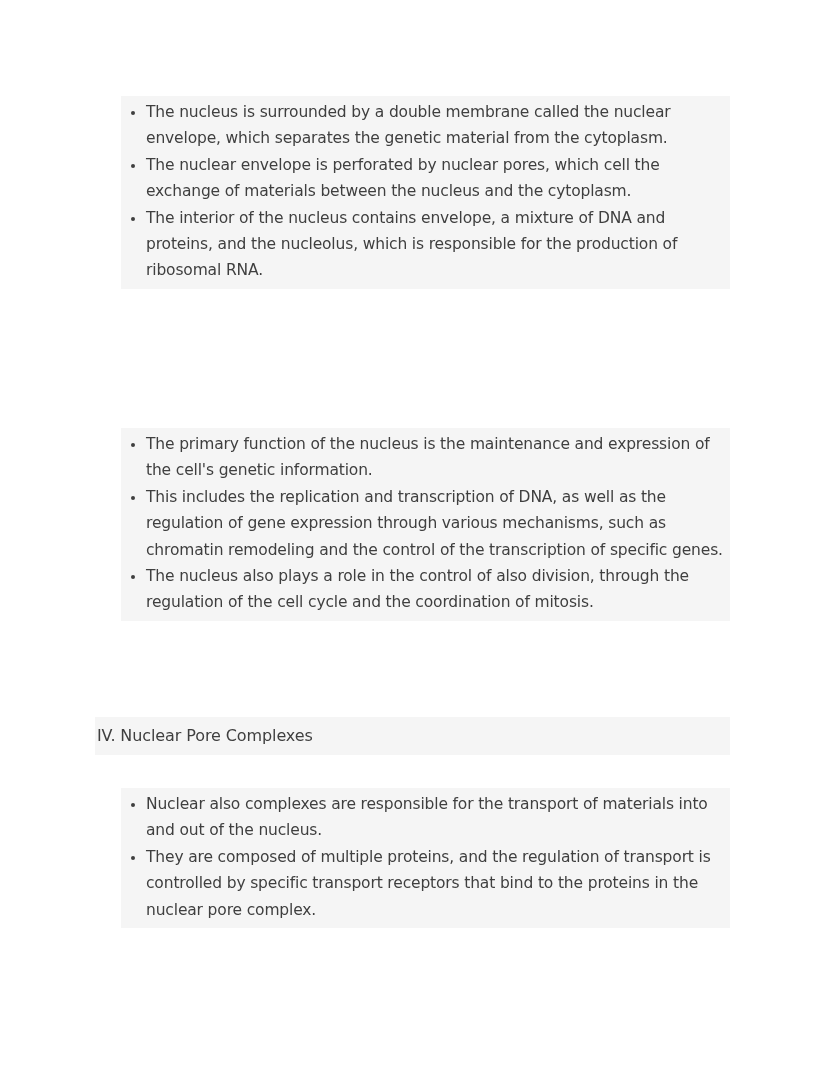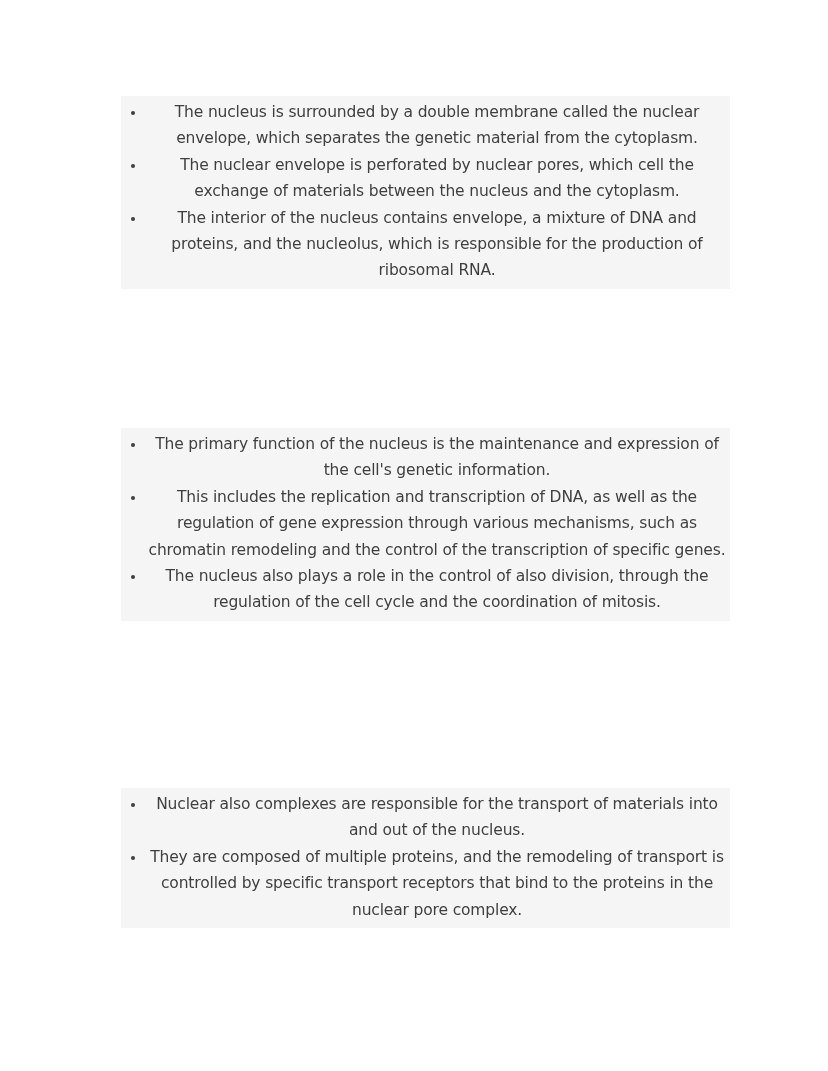--- a/index.html
+++ b/index.html
@@ -11,21 +11,20 @@
     position: relative;
     width: 828px;
     height: 1071px;
     background: #ffffff;
     overflow: hidden;
     color: #3f3f3f;
   }
   .block {
     position: absolute;
     background: #f5f5f5;
-    text-align: center;
   }
   .bullet-block {
     left: 121px;
     width: 609px;
     padding: 3px 2px 5px 0;
   }
   .bullet-block ul {
     margin: 0;
     padding: 0 0 0 25px;
     list-style: disc outside;
@@ -72,21 +71,22 @@
 
 
   <div id="section-2" class="block bullet-block">
     <ul>
       <li>The primary function of the nucleus is the maintenance and expression of the cell's genetic information.</li>
       <li>This includes the replication and transcription of DNA, as well as the regulation of gene expression through various mechanisms, such as chromatin remodeling and the control of the transcription of specific genes.</li>
       <li>The nucleus also plays a role in the control of also division, through the regulation of the cell cycle and the coordination of mitosis.</li>
     </ul>
   </div>
 
+  <div id="section-3" class="block heading-block">IV. Nuclear Pore Complexes</div>
 
   <div id="section-4" class="block bullet-block">
     <ul>
       <li>Nuclear also complexes are responsible for the transport of materials into and out of the nucleus.</li>
-      <li>They are composed of multiple proteins, and the remodeling of transport is controlled by specific transport receptors that bind to the proteins in the nuclear pore complex.</li>
+      <li>They are composed of multiple proteins, and the regulation of transport is controlled by specific transport receptors that bind to the proteins in the nuclear pore complex.</li>
     </ul>
   </div>
 
 </div>
 
 </body></html>

